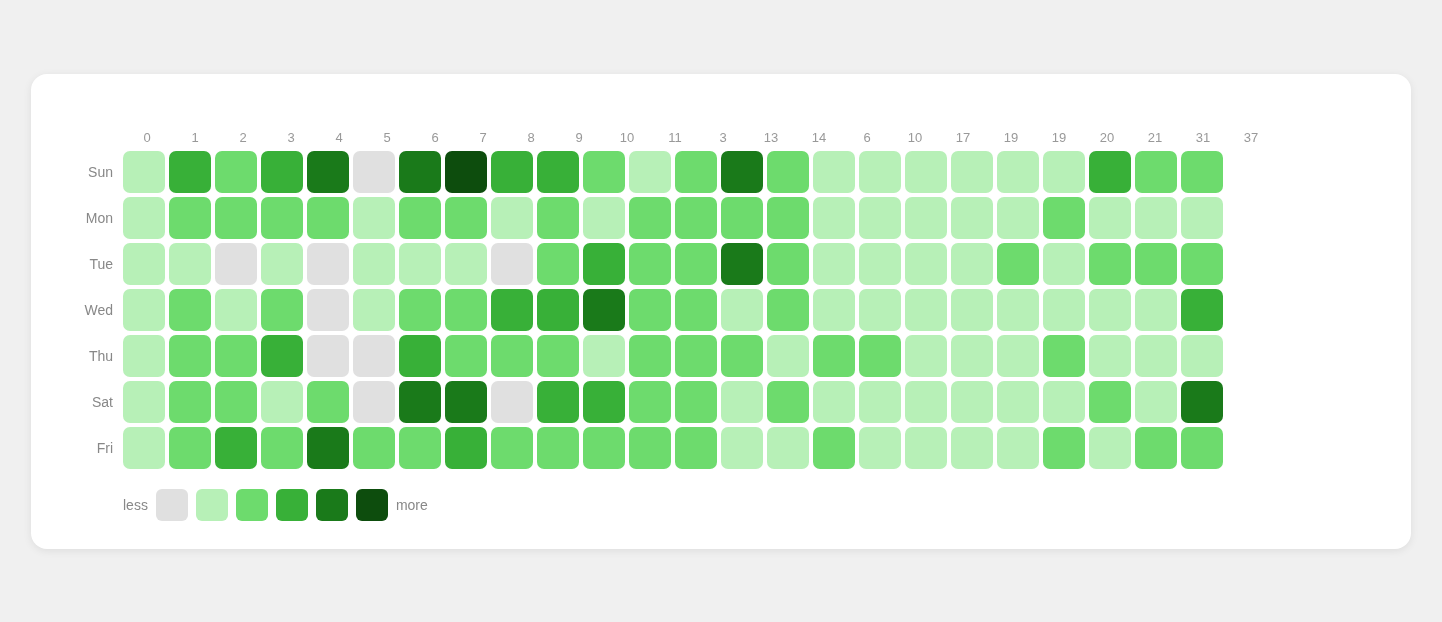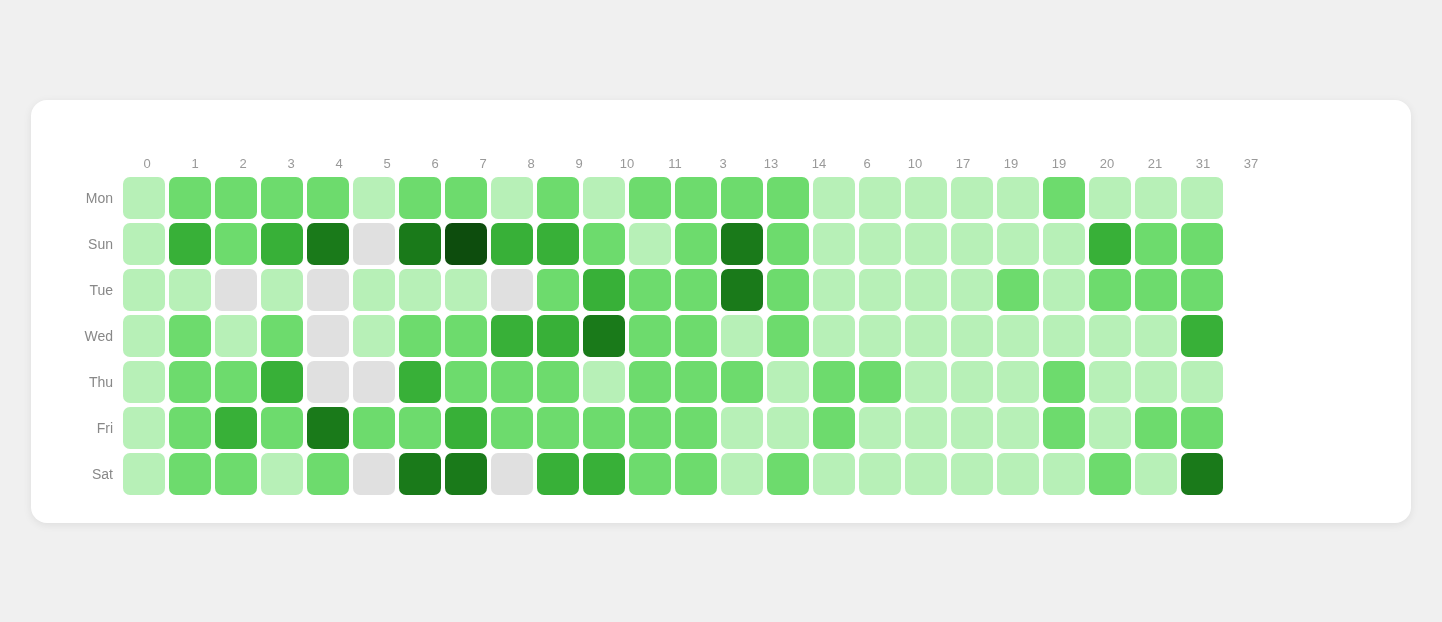--- a/index.html
+++ b/index.html
@@ -112,20 +112,49 @@
         <div class="hour-label">17</div>
         <div class="hour-label">19</div>
         <div class="hour-label">19</div>
         <div class="hour-label">20</div>
         <div class="hour-label">21</div>
         <div class="hour-label">31</div>
         <div class="hour-label">37</div>
       </div>
     <div class="grid-rows" id="grid-rows">
         <div class="grid-row">
+          <div class="day-label">Sun</div>
+          <div class="cells">
+            <div class="cell" style="background-color: rgb(183, 240, 183);"></div>
+            <div class="cell" style="background-color: rgb(56, 176, 56);"></div>
+            <div class="cell" style="background-color: rgb(109, 219, 109);"></div>
+            <div class="cell" style="background-color: rgb(56, 176, 56);"></div>
+            <div class="cell" style="background-color: rgb(26, 122, 26);"></div>
+            <div class="cell" style="background-color: rgb(224, 224, 224);"></div>
+            <div class="cell" style="background-color: rgb(26, 122, 26);"></div>
+            <div class="cell" style="background-color: rgb(13, 77, 13);"></div>
+            <div class="cell" style="background-color: rgb(56, 176, 56);"></div>
+            <div class="cell" style="background-color: rgb(56, 176, 56);"></div>
+            <div class="cell" style="background-color: rgb(109, 219, 109);"></div>
+            <div class="cell" style="background-color: rgb(183, 240, 183);"></div>
+            <div class="cell" style="background-color: rgb(109, 219, 109);"></div>
+            <div class="cell" style="background-color: rgb(26, 122, 26);"></div>
+            <div class="cell" style="background-color: rgb(109, 219, 109);"></div>
+            <div class="cell" style="background-color: rgb(183, 240, 183);"></div>
+            <div class="cell" style="background-color: rgb(183, 240, 183);"></div>
+            <div class="cell" style="background-color: rgb(183, 240, 183);"></div>
+            <div class="cell" style="background-color: rgb(183, 240, 183);"></div>
+            <div class="cell" style="background-color: rgb(183, 240, 183);"></div>
+            <div class="cell" style="background-color: rgb(183, 240, 183);"></div>
+            <div class="cell" style="background-color: rgb(56, 176, 56);"></div>
+            <div class="cell" style="background-color: rgb(109, 219, 109);"></div>
+            <div class="cell" style="background-color: rgb(109, 219, 109);"></div>
+          </div>
+        </div>
+        <div class="grid-row">
           <div class="day-label">Mon</div>
           <div class="cells">
             <div class="cell" style="background-color: rgb(183, 240, 183);"></div>
             <div class="cell" style="background-color: rgb(109, 219, 109);"></div>
             <div class="cell" style="background-color: rgb(109, 219, 109);"></div>
             <div class="cell" style="background-color: rgb(109, 219, 109);"></div>
             <div class="cell" style="background-color: rgb(109, 219, 109);"></div>
             <div class="cell" style="background-color: rgb(183, 240, 183);"></div>
             <div class="cell" style="background-color: rgb(109, 219, 109);"></div>
             <div class="cell" style="background-color: rgb(109, 219, 109);"></div>
@@ -141,49 +170,20 @@
             <div class="cell" style="background-color: rgb(183, 240, 183);"></div>
             <div class="cell" style="background-color: rgb(183, 240, 183);"></div>
             <div class="cell" style="background-color: rgb(183, 240, 183);"></div>
             <div class="cell" style="background-color: rgb(109, 219, 109);"></div>
             <div class="cell" style="background-color: rgb(183, 240, 183);"></div>
             <div class="cell" style="background-color: rgb(183, 240, 183);"></div>
             <div class="cell" style="background-color: rgb(183, 240, 183);"></div>
           </div>
         </div>
         <div class="grid-row">
-          <div class="day-label">Sun</div>
-          <div class="cells">
-            <div class="cell" style="background-color: rgb(183, 240, 183);"></div>
-            <div class="cell" style="background-color: rgb(56, 176, 56);"></div>
-            <div class="cell" style="background-color: rgb(109, 219, 109);"></div>
-            <div class="cell" style="background-color: rgb(56, 176, 56);"></div>
-            <div class="cell" style="background-color: rgb(26, 122, 26);"></div>
-            <div class="cell" style="background-color: rgb(224, 224, 224);"></div>
-            <div class="cell" style="background-color: rgb(26, 122, 26);"></div>
-            <div class="cell" style="background-color: rgb(13, 77, 13);"></div>
-            <div class="cell" style="background-color: rgb(56, 176, 56);"></div>
-            <div class="cell" style="background-color: rgb(56, 176, 56);"></div>
-            <div class="cell" style="background-color: rgb(109, 219, 109);"></div>
-            <div class="cell" style="background-color: rgb(183, 240, 183);"></div>
-            <div class="cell" style="background-color: rgb(109, 219, 109);"></div>
-            <div class="cell" style="background-color: rgb(26, 122, 26);"></div>
-            <div class="cell" style="background-color: rgb(109, 219, 109);"></div>
-            <div class="cell" style="background-color: rgb(183, 240, 183);"></div>
-            <div class="cell" style="background-color: rgb(183, 240, 183);"></div>
-            <div class="cell" style="background-color: rgb(183, 240, 183);"></div>
-            <div class="cell" style="background-color: rgb(183, 240, 183);"></div>
-            <div class="cell" style="background-color: rgb(183, 240, 183);"></div>
-            <div class="cell" style="background-color: rgb(183, 240, 183);"></div>
-            <div class="cell" style="background-color: rgb(56, 176, 56);"></div>
-            <div class="cell" style="background-color: rgb(109, 219, 109);"></div>
-            <div class="cell" style="background-color: rgb(109, 219, 109);"></div>
-          </div>
-        </div>
-        <div class="grid-row">
           <div class="day-label">Tue</div>
           <div class="cells">
             <div class="cell" style="background-color: rgb(183, 240, 183);"></div>
             <div class="cell" style="background-color: rgb(183, 240, 183);"></div>
             <div class="cell" style="background-color: rgb(224, 224, 224);"></div>
             <div class="cell" style="background-color: rgb(183, 240, 183);"></div>
             <div class="cell" style="background-color: rgb(224, 224, 224);"></div>
             <div class="cell" style="background-color: rgb(183, 240, 183);"></div>
             <div class="cell" style="background-color: rgb(183, 240, 183);"></div>
             <div class="cell" style="background-color: rgb(183, 240, 183);"></div>
@@ -257,20 +257,49 @@
             <div class="cell" style="background-color: rgb(183, 240, 183);"></div>
             <div class="cell" style="background-color: rgb(183, 240, 183);"></div>
             <div class="cell" style="background-color: rgb(183, 240, 183);"></div>
             <div class="cell" style="background-color: rgb(109, 219, 109);"></div>
             <div class="cell" style="background-color: rgb(183, 240, 183);"></div>
             <div class="cell" style="background-color: rgb(183, 240, 183);"></div>
             <div class="cell" style="background-color: rgb(183, 240, 183);"></div>
           </div>
         </div>
         <div class="grid-row">
+          <div class="day-label">Sat</div>
+          <div class="cells">
+            <div class="cell" style="background-color: rgb(183, 240, 183);"></div>
+            <div class="cell" style="background-color: rgb(109, 219, 109);"></div>
+            <div class="cell" style="background-color: rgb(109, 219, 109);"></div>
+            <div class="cell" style="background-color: rgb(183, 240, 183);"></div>
+            <div class="cell" style="background-color: rgb(109, 219, 109);"></div>
+            <div class="cell" style="background-color: rgb(224, 224, 224);"></div>
+            <div class="cell" style="background-color: rgb(26, 122, 26);"></div>
+            <div class="cell" style="background-color: rgb(26, 122, 26);"></div>
+            <div class="cell" style="background-color: rgb(224, 224, 224);"></div>
+            <div class="cell" style="background-color: rgb(56, 176, 56);"></div>
+            <div class="cell" style="background-color: rgb(56, 176, 56);"></div>
+            <div class="cell" style="background-color: rgb(109, 219, 109);"></div>
+            <div class="cell" style="background-color: rgb(109, 219, 109);"></div>
+            <div class="cell" style="background-color: rgb(183, 240, 183);"></div>
+            <div class="cell" style="background-color: rgb(109, 219, 109);"></div>
+            <div class="cell" style="background-color: rgb(183, 240, 183);"></div>
+            <div class="cell" style="background-color: rgb(183, 240, 183);"></div>
+            <div class="cell" style="background-color: rgb(183, 240, 183);"></div>
+            <div class="cell" style="background-color: rgb(183, 240, 183);"></div>
+            <div class="cell" style="background-color: rgb(183, 240, 183);"></div>
+            <div class="cell" style="background-color: rgb(183, 240, 183);"></div>
+            <div class="cell" style="background-color: rgb(109, 219, 109);"></div>
+            <div class="cell" style="background-color: rgb(183, 240, 183);"></div>
+            <div class="cell" style="background-color: rgb(26, 122, 26);"></div>
+          </div>
+        </div>
+        <div class="grid-row">
           <div class="day-label">Fri</div>
           <div class="cells">
             <div class="cell" style="background-color: rgb(183, 240, 183);"></div>
             <div class="cell" style="background-color: rgb(109, 219, 109);"></div>
             <div class="cell" style="background-color: rgb(56, 176, 56);"></div>
             <div class="cell" style="background-color: rgb(109, 219, 109);"></div>
             <div class="cell" style="background-color: rgb(26, 122, 26);"></div>
             <div class="cell" style="background-color: rgb(109, 219, 109);"></div>
             <div class="cell" style="background-color: rgb(109, 219, 109);"></div>
             <div class="cell" style="background-color: rgb(56, 176, 56);"></div>
@@ -285,44 +314,25 @@
             <div class="cell" style="background-color: rgb(183, 240, 183);"></div>
             <div class="cell" style="background-color: rgb(183, 240, 183);"></div>
             <div class="cell" style="background-color: rgb(183, 240, 183);"></div>
             <div class="cell" style="background-color: rgb(183, 240, 183);"></div>
             <div class="cell" style="background-color: rgb(109, 219, 109);"></div>
             <div class="cell" style="background-color: rgb(183, 240, 183);"></div>
             <div class="cell" style="background-color: rgb(109, 219, 109);"></div>
             <div class="cell" style="background-color: rgb(109, 219, 109);"></div>
           </div>
         </div>
-        <div class="grid-row">
-          <div class="day-label">Sat</div>
-          <div class="cells">
-            <div class="cell" style="background-color: rgb(183, 240, 183);"></div>
-            <div class="cell" style="background-color: rgb(109, 219, 109);"></div>
-            <div class="cell" style="background-color: rgb(109, 219, 109);"></div>
-            <div class="cell" style="background-color: rgb(183, 240, 183);"></div>
-            <div class="cell" style="background-color: rgb(109, 219, 109);"></div>
-            <div class="cell" style="background-color: rgb(224, 224, 224);"></div>
-            <div class="cell" style="background-color: rgb(26, 122, 26);"></div>
-            <div class="cell" style="background-color: rgb(26, 122, 26);"></div>
-            <div class="cell" style="background-color: rgb(224, 224, 224);"></div>
-            <div class="cell" style="background-color: rgb(56, 176, 56);"></div>
-            <div class="cell" style="background-color: rgb(56, 176, 56);"></div>
-            <div class="cell" style="background-color: rgb(109, 219, 109);"></div>
-            <div class="cell" style="background-color: rgb(109, 219, 109);"></div>
-            <div class="cell" style="background-color: rgb(183, 240, 183);"></div>
-            <div class="cell" style="background-color: rgb(109, 219, 109);"></div>
-            <div class="cell" style="background-color: rgb(183, 240, 183);"></div>
-            <div class="cell" style="background-color: rgb(183, 240, 183);"></div>
-            <div class="cell" style="background-color: rgb(183, 240, 183);"></div>
-            <div class="cell" style="background-color: rgb(183, 240, 183);"></div>
-            <div class="cell" style="background-color: rgb(183, 240, 183);"></div>
-            <div class="cell" style="background-color: rgb(183, 240, 183);"></div>
-            <div class="cell" style="background-color: rgb(109, 219, 109);"></div>
-            <div class="cell" style="background-color: rgb(183, 240, 183);"></div>
-            <div class="cell" style="background-color: rgb(26, 122, 26);"></div>
-          </div>
-        </div>
+      </div>
+    <div class="legend" id="legend-row">
+        <span class="legend-label">less</span>
+        <div class="legend-cell" style="background-color: rgb(224, 224, 224);"></div>
+        <div class="legend-cell" style="background-color: rgb(183, 240, 183);"></div>
+        <div class="legend-cell" style="background-color: rgb(109, 219, 109);"></div>
+        <div class="legend-cell" style="background-color: rgb(56, 176, 56);"></div>
+        <div class="legend-cell" style="background-color: rgb(26, 122, 26);"></div>
+        <div class="legend-cell" style="background-color: rgb(13, 77, 13);"></div>
+        <span class="legend-label">more</span>
       </div>
   </div>
 </div>
 
 </body></html>

